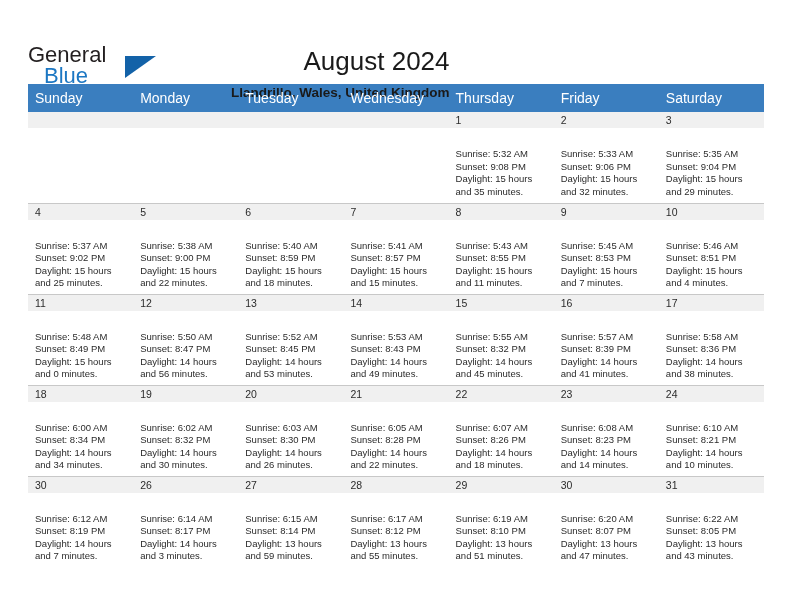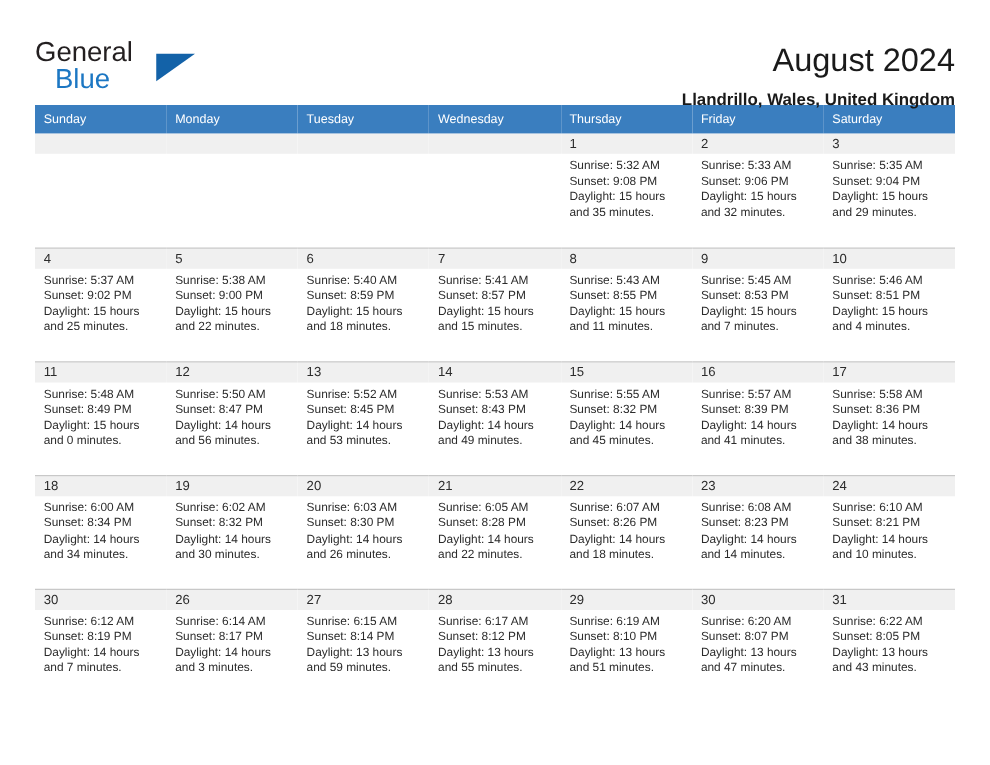--- a/index.html
+++ b/index.html
@@ -17,22 +17,21 @@
     position: relative;
     width: 792px;
     height: 612px;
     padding: 0 28px;
   }
 
   
   .header {
     display: flex;
     align-items: flex-start;
-    justify-content: space-between;
-    padding-top: 30px;
+    padding-top: 43px;
     height: 72px;
   }
 
   .brand {
     position: relative;
     width: 180px;
     height: 54px;
   }
   .brand-general {
     font-size: 22px;
@@ -84,21 +83,21 @@
   .calendar {
     width: 736px;
     border-collapse: collapse;
     table-layout: fixed;
     margin-top: 12px;
   }
 
   .calendar th {
     background: #3a7ebf;
     color: #ffffff;
-    font-size: 10px;
+    font-size: 14px;
     font-weight: normal;
     text-align: left;
     padding: 6px 0 6px 7px;
     height: 22px;
     border: none;
   }
 
   .calendar td {
     vertical-align: top;
     width: 105.14px;
@@ -116,21 +115,21 @@
     height: 16px;
     padding: 1px 0 0 7px;
     font-size: 10.5px;
     color: #2b2b2b;
     line-height: 15px;
   }
 
   td.empty .daynum-band { background: #f0f0f0; }
 
   .cell-body {
-    padding: 4px 6px 0 7px;
+    padding: 20px 6px 0 7px;
   }
   .cell-line {
     font-size: 9.5px;
     line-height: 12.6px;
     color: #2b2b2b;
     white-space: nowrap;
   }
 </style>
 </head>
 <body>

